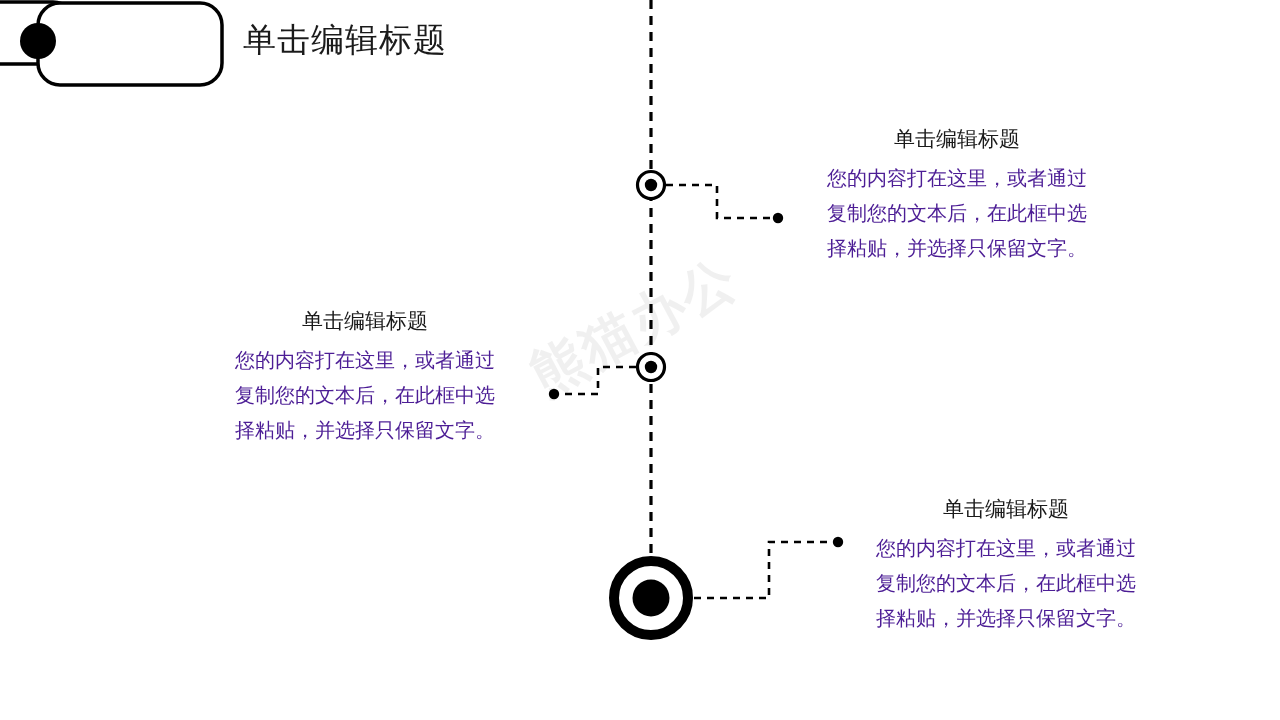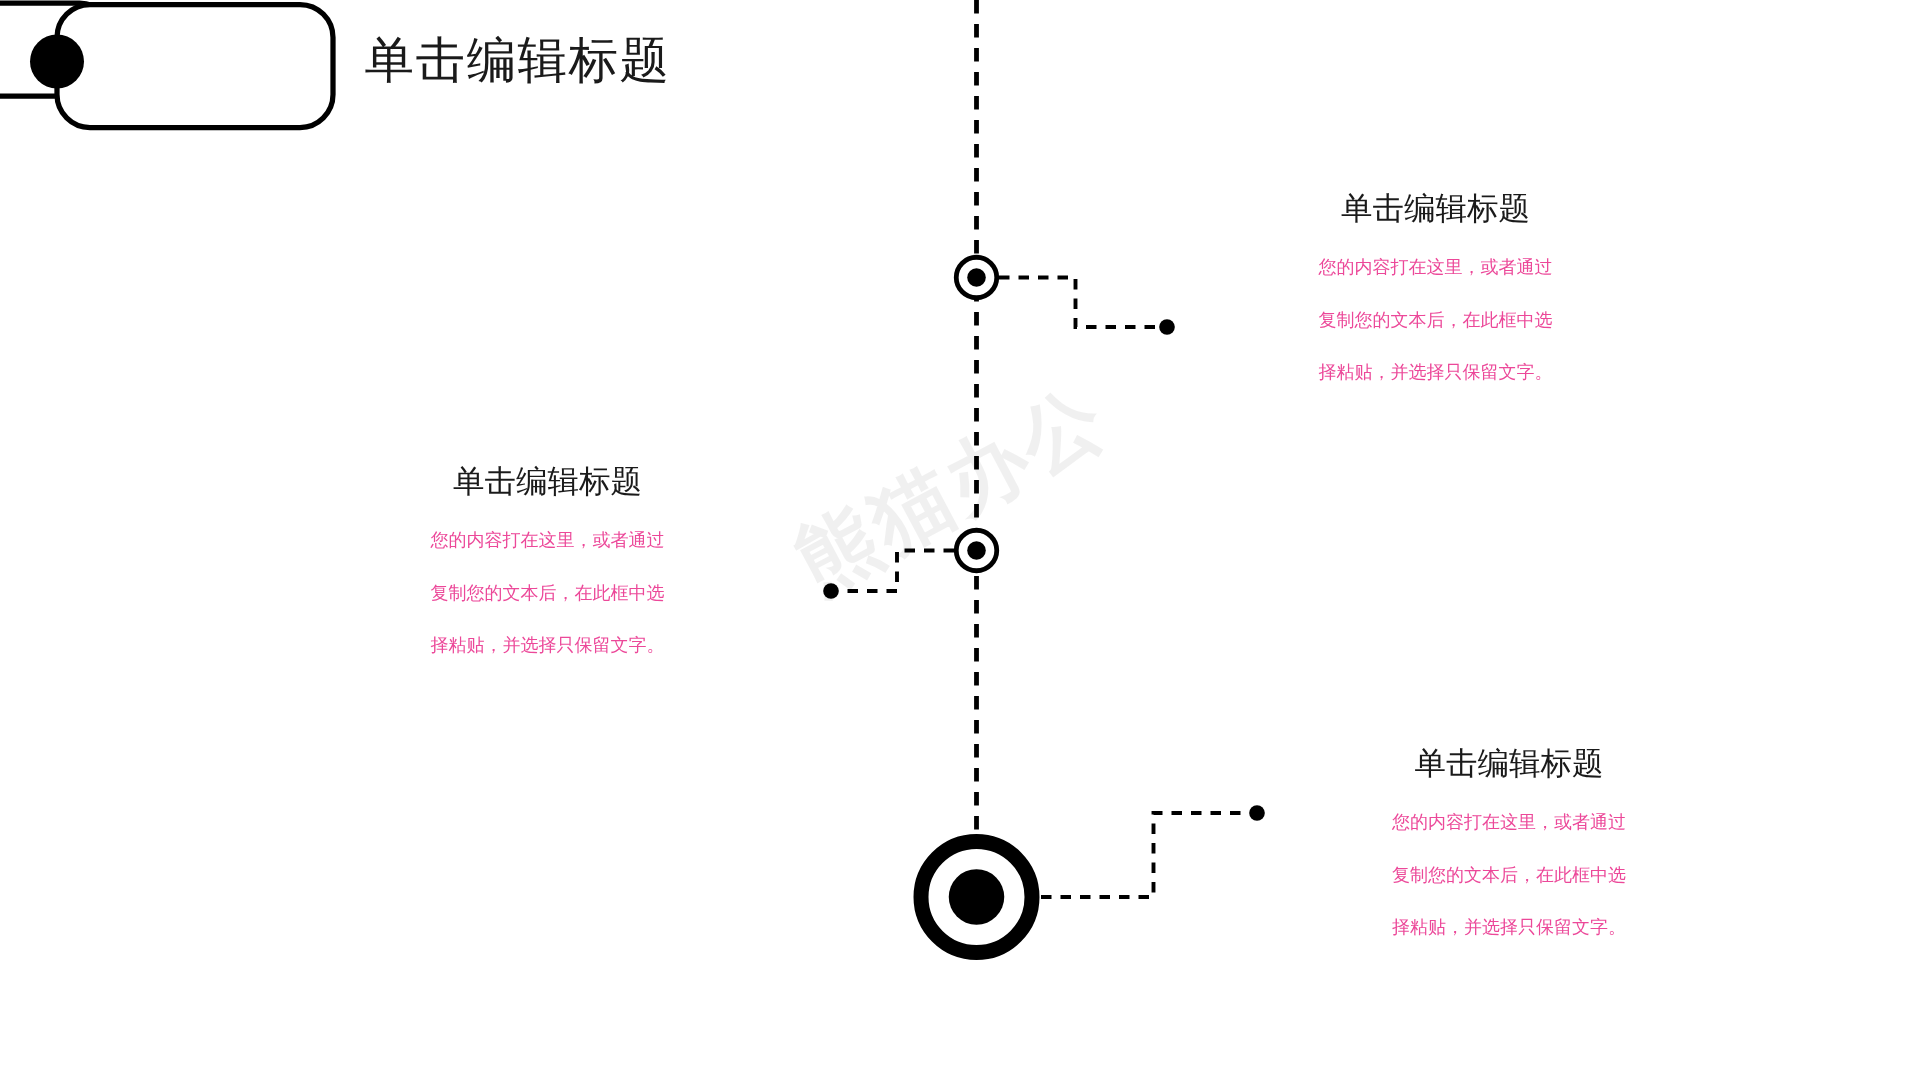--- a/index.html
+++ b/index.html
@@ -58,23 +58,23 @@
   .block { position:absolute; }
   .block .b-title {
     font-size:21px;
     line-height:30px;
     color:#1a1a1a;
     white-space:nowrap;
     margin-bottom:7px;
     font-weight:400;
   }
   .block .b-body {
-    font-size:12px;
+    font-size:20px;
     line-height:35px;
-    color:#ec4899;
+    color:#4c1d95;
     font-weight:400;
   }
   .block .b-body div { white-space:nowrap; }
 
   
   #block-1 { left:806px; top:124px; width:302px; }
   #block-1 .b-title { text-align:center; }
   #block-1 .b-body  { text-align:center; }
 
   

